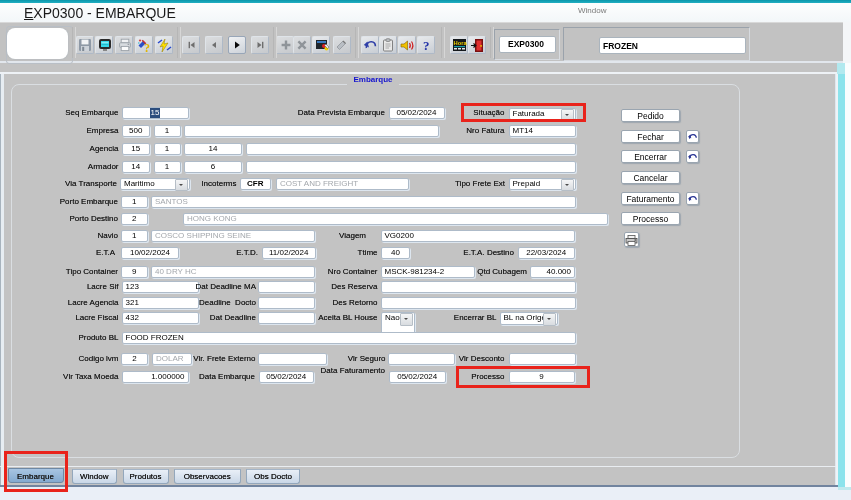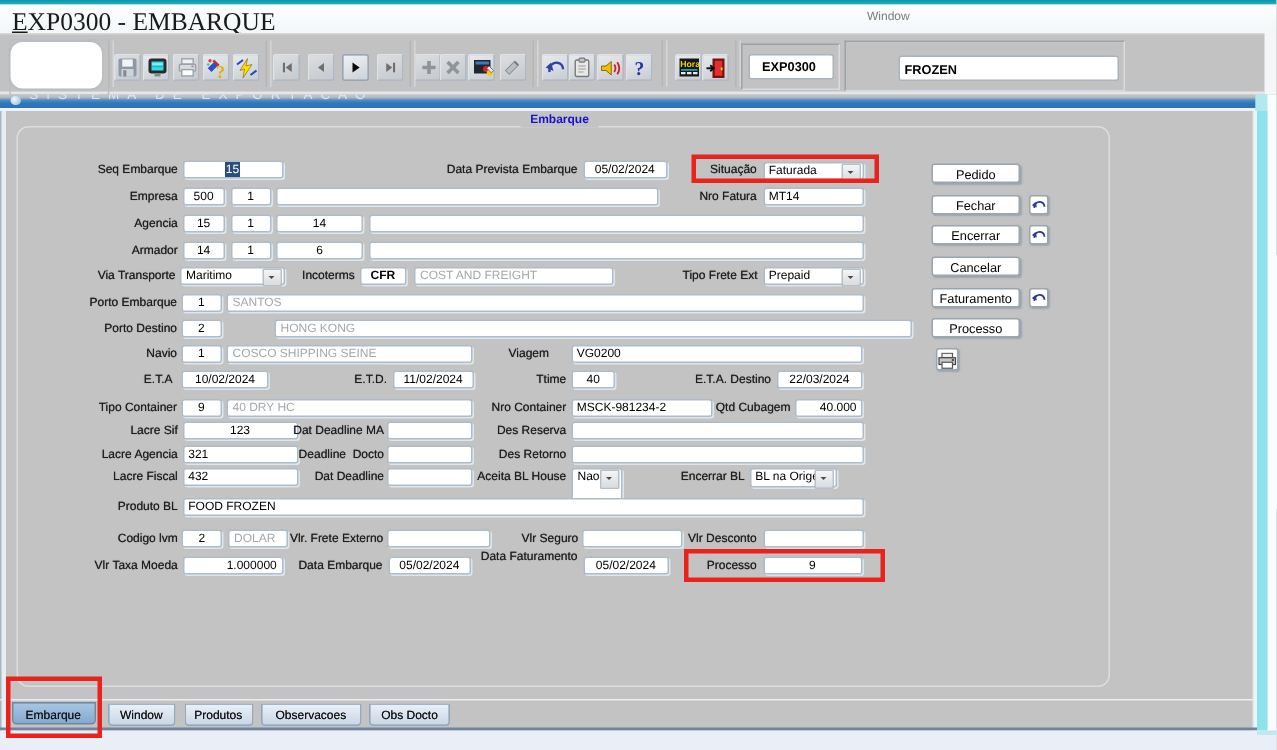--- a/index.html
+++ b/index.html
@@ -17,21 +17,21 @@
 .tb svg{position:absolute;left:1.5px;top:1.5px}
 .tbd{background:linear-gradient(160deg,#dcdee0,#c6c9cd)}
 .sep{position:absolute;top:27px;width:2px;height:31px;border-left:1px solid #b6b6b6;border-right:1px solid #d6d6d6}
 .tab{position:absolute;box-sizing:border-box;top:469px;height:14.5px;background:linear-gradient(#e9eff7,#c9d7e7);border:1px solid #93a7bc;border-top:1px solid #a3b4c7;border-radius:0 0 3px 3px;font-size:8px;line-height:13px;text-align:center;color:#111;text-shadow:0 0 .4px #333}
 </style></head><body>
 <div id="w">
 
   <div class="ab" style="left:0;top:0;width:851px;height:3px;background:linear-gradient(#0a96ab,#23b0c2)"></div>
 
   <div class="ab" style="left:0;top:3px;width:851px;height:19px;background:linear-gradient(#fdfefe,#f3f7f9)"></div>
-  <div class="ab" style="left:8px;top:5px;font-family:Liberation Serif, serif;font-size:17px;color:#1a1a1a"><span style="text-decoration:underline">E</span>XP0300 - EMBARQUE</div>
+  <div class="ab" style="left:24px;top:5px;font-family:Liberation Sans, sans-serif;font-size:14px;color:#1a1a1a"><span style="text-decoration:underline">E</span>XP0300 - EMBARQUE</div>
   <div class="ab" style="left:578px;top:6px;font-size:8px;color:#7a7a7a">Window</div>
 
   <div class="ab" style="left:0;top:22px;width:843px;height:38.5px;background:#c2c2c2;border-top:1px solid #d8d8d8"></div>
   <div class="ab" style="left:0;top:60.5px;width:843px;height:2.5px;background:#e2e7ed"></div>
   <div class="ab" style="left:843px;top:22px;width:8px;height:41px;background:#f4f6f8"></div>
 
   <div class="ab" style="left:5.5px;top:26px;width:65px;height:36px;border:1px solid #b9bfc6;border-radius:3px"></div>
   <div class="ab" style="left:7px;top:27.5px;width:61px;height:31.5px;background:#fff;border-radius:8px;box-shadow:0 0 2px #aab4bd"></div>
 
   <div id="tbar">
@@ -175,24 +175,20 @@
   </div>
 
   <div class="ab" style="left:493.5px;top:28.5px;width:64px;height:29px;border:1px solid #d7dbe0;border-left-color:#9aa2ab;border-top-color:#9aa2ab"></div>
   <div class="ab" style="left:498.5px;top:35.5px;width:55px;height:15px;background:#fff;border:1px solid #aab4bd;border-radius:2px"></div>
   <div class="ab" style="left:498.5px;top:39px;width:55px;text-align:center;font-size:8.5px;font-weight:700;color:#000">EXP0300</div>
 
   <div class="ab" style="left:562.5px;top:27px;width:185px;height:32px;border:1px solid #d7dbe0;border-left-color:#9aa2ab;border-top-color:#9aa2ab"></div>
   <div class="ab" style="left:599px;top:36.5px;width:145px;height:15.5px;background:#fff;border:1px solid #aab4bd;border-radius:2px"></div>
   <div class="ab" style="left:603px;top:40.5px;font-size:8.5px;font-weight:700;color:#000">FROZEN</div>
 
-  <div class="ab" style="left:0;top:63px;width:837px;height:9px;background:linear-gradient(180deg,#c8c5bf 0%,#babcbf 20%,#4d8cc8 42%,#3079ba 62%,#2c72b2 100%);overflow:hidden">
-     <div class="ab" style="left:7px;top:0.5px;width:7px;height:6.5px;background:radial-gradient(circle at 35% 35%,#f2f8fc,#8cb8e0);border-radius:50%"></div>
-     <div class="ab" style="left:19.5px;top:-5.5px;font-size:9px;letter-spacing:5.3px;color:#e3ecf4;white-space:nowrap;opacity:.9">SISTEMA DE EXPORTACAO</div>
-  </div>
   <div class="ab" style="left:0;top:72px;width:837px;height:1.5px;background:#eef2f6"></div>
 
   <div class="ab" style="left:0px;top:73.5px;width:838px;height:414.5px;background:#c3c3c3;border-left:4px solid #e7edf2;border-right:3px solid #dfe7ee;box-sizing:border-box"></div>
   <div class="ab" style="left:0;top:73.5px;width:1px;height:414px;background:#a7b3bd"></div>
 
   <div class="ab" style="left:837px;top:63px;width:14px;height:10.5px;background:#b2e9ef"></div>
   <div class="ab" style="left:837px;top:73.5px;width:7.5px;height:416.5px;background:#8ce3ec"></div>
   <div class="ab" style="left:844.5px;top:63px;width:6.5px;height:437px;background:#fafdfe"></div>
   <div class="ab" style="left:836px;top:73.5px;width:1.5px;height:414px;background:#eef3f7"></div>
 
@@ -254,21 +250,21 @@
   <div class="lab" style="left:364px;top:246.5px;width:150px">E.T.A. Destino</div>
   <div class="inp c" style="left:517.5px;top:246.5px;width:57.5px;">22/03/2024</div>
   <div class="lab" style="left:-32px;top:265.5px;width:150px">Tipo Container</div>
   <div class="inp c" style="left:121px;top:265.5px;width:26.5px;">9</div>
   <div class="inp dis" style="left:151px;top:265.5px;width:164px;">40 DRY HC</div>
   <div class="lab" style="left:227.5px;top:265.5px;width:150px">Nro Container</div>
   <div class="inp" style="left:380.5px;top:265.5px;width:94.5px;">MSCK-981234-2</div>
   <div class="lab" style="left:377px;top:265.5px;width:150px">Qtd Cubagem</div>
   <div class="inp r" style="left:529.5px;top:265.5px;width:45.5px;">40.000</div>
   <div class="lab" style="left:-31.5px;top:280.5px;width:150px">Lacre Sif</div>
-  <div class="inp" style="left:121.5px;top:280.5px;width:77px;text-align:center;">123</div>
+  <div class="inp" style="left:121.5px;top:280.5px;width:77px;">123</div>
   <div class="lab" style="left:106px;top:280.5px;width:150px">Dat Deadline MA</div>
   <div class="inp" style="left:258px;top:280.5px;width:56.5px;"></div>
   <div class="lab" style="left:227.5px;top:280.5px;width:150px">Des Reserva</div>
   <div class="inp" style="left:380.5px;top:280.5px;width:195.5px;"></div>
   <div class="lab" style="left:-31.5px;top:296.5px;width:150px">Lacre Agencia</div>
   <div class="inp" style="left:121.5px;top:296.5px;width:77px;">321</div>
   <div class="lab" style="left:106px;top:296.5px;width:150px">Deadline&nbsp; Docto</div>
   <div class="inp" style="left:258px;top:296.5px;width:56.5px;"></div>
   <div class="lab" style="left:227.5px;top:296.5px;width:150px">Des Retorno</div>
   <div class="inp" style="left:380.5px;top:296.5px;width:195.5px;"></div>

